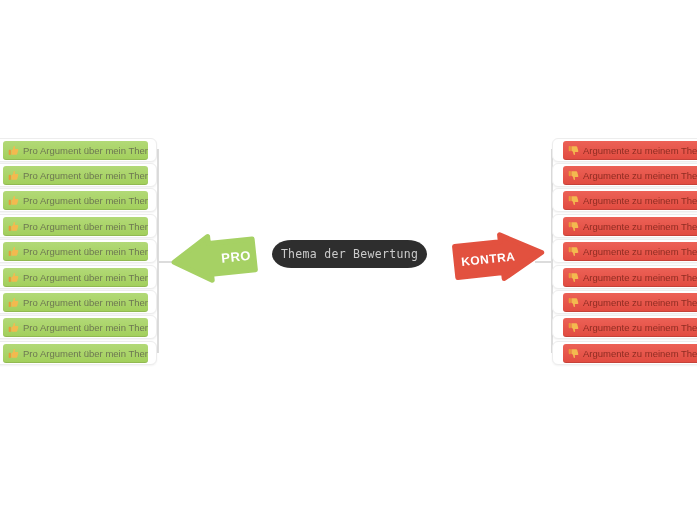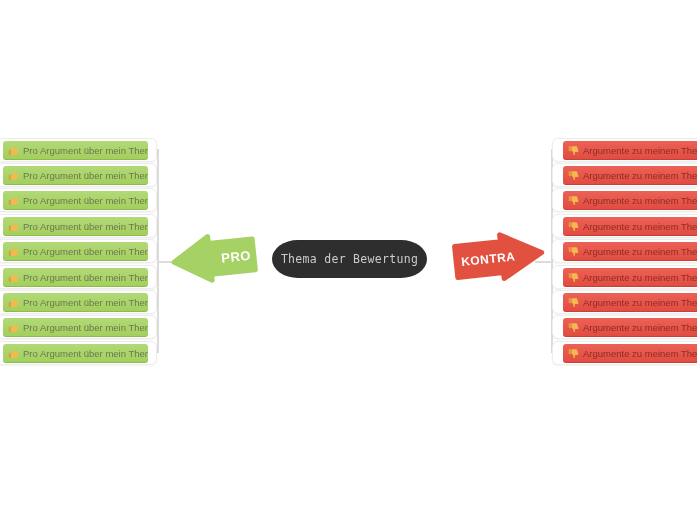--- a/index.html
+++ b/index.html
@@ -35,21 +35,21 @@
     color:#6d7752;
   }
   .pill-red{
     background:linear-gradient(#ec6156,#e14b40);
     box-shadow:inset 0 -1px 0 rgba(0,0,0,0.12);
     color:#8e2c22;
   }
   .thumb{width:11px;height:11px;flex:0 0 11px;}
   
   .root-node{
-    position:absolute;left:272px;top:240px;width:155px;height:38px;z-index:3;
+    position:absolute;left:272px;top:240px;width:155px;height:28px;z-index:3;
     background:#2e2e2e;border-radius:26px / 19px;
     display:flex;align-items:center;justify-content:center;
     color:#cbcbcb;font-family:"DejaVu Sans Mono",monospace;
     font-size:11.5px;letter-spacing:0.3px;
   }
   
   .arrow{position:absolute;z-index:3;}
   .arrow-pro{left:170px;top:233px;width:88px;height:52px;transform:rotate(-6deg);}
   .arrow-kontra{left:452px;top:232px;width:94px;height:52px;transform:rotate(-6deg);}
   .arrow svg{position:absolute;left:0;top:0;}

